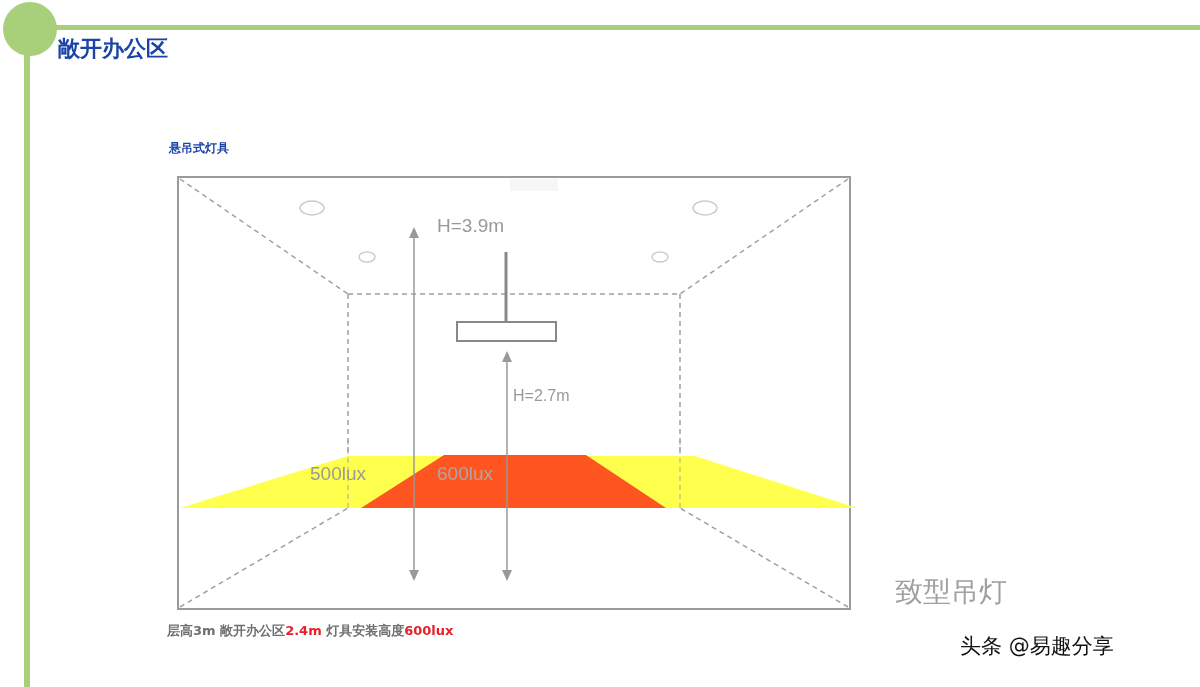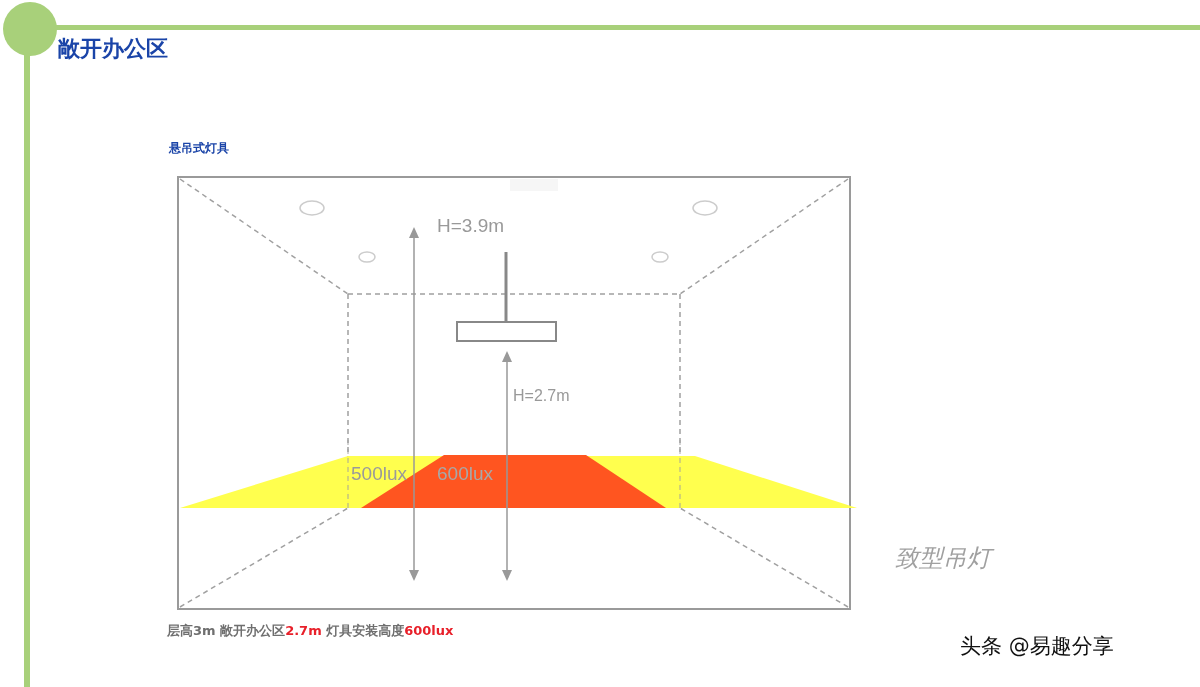--- a/index.html
+++ b/index.html
@@ -27,24 +27,24 @@
       font-size: 12px; font-weight: bold; color: #1a44a8;
     }
     .diagram {
       position: absolute; left: 0; top: 0; width: 1200px; height: 687px;
     }
     .lbl {
       position: absolute; color: #999999; font-family: "Liberation Sans", "DejaVu Sans", sans-serif;
     }
     .lbl-h45 { left: 437px; top: 215px; font-size: 19px; }
     .lbl-h27 { left: 513px; top: 387px; font-size: 16px; }
-    .lbl-500 { left: 310px; top: 463px; font-size: 19px; color: #9a9a9a; margin-left: 41px; }
+    .lbl-500 { left: 310px; top: 463px; font-size: 19px; color: #9a9a9a; }
     .lbl-600 { left: 437px; top: 463px; font-size: 19px; color: #a8a8a8; }
     .fixture-label {
-      position: absolute; left: 895px; top: 542px; font-size: 24px; color: #a0a0a0; font-style: italic;
+      position: absolute; left: 895px; top: 573px; font-size: 28px; color: #a0a0a0;
     }
     .caption {
       position: absolute; left: 167px; top: 622px; font-size: 13px; font-weight: bold; color: #6f6f6f;
       white-space: nowrap;
     }
     .caption .hl { color: #e8202a; }
     .watermark {
       position: absolute; left: 960px; top: 632px; font-size: 21px; color: #111111;
       text-shadow: 1px 1px 0 #ffffff, -1px -1px 0 #ffffff;
       white-space: nowrap;
@@ -108,16 +108,16 @@
 </svg>
 
 <div class="lbl lbl-h45">H=3.9m</div>
 <div class="lbl lbl-h27">H=2.7m</div>
 <div class="lbl lbl-500">500lux</div>
 <div class="lbl lbl-600">600lux</div>
 
 <div class="fixture-label">致型吊灯</div>
 
 <div class="caption">
-  <span>层高3m  敞开办公区</span><span class="hl">2.7m</span><span> 灯具安装高度</span><span class="hl">600lux</span>
+  <span>层高3m  敞开办公区</span><span class="hl">2.4m</span><span> 灯具安装高度</span><span class="hl">600lux</span>
 </div>
 
 <div class="watermark">头条 @易趣分享</div>
 
 </body></html>

